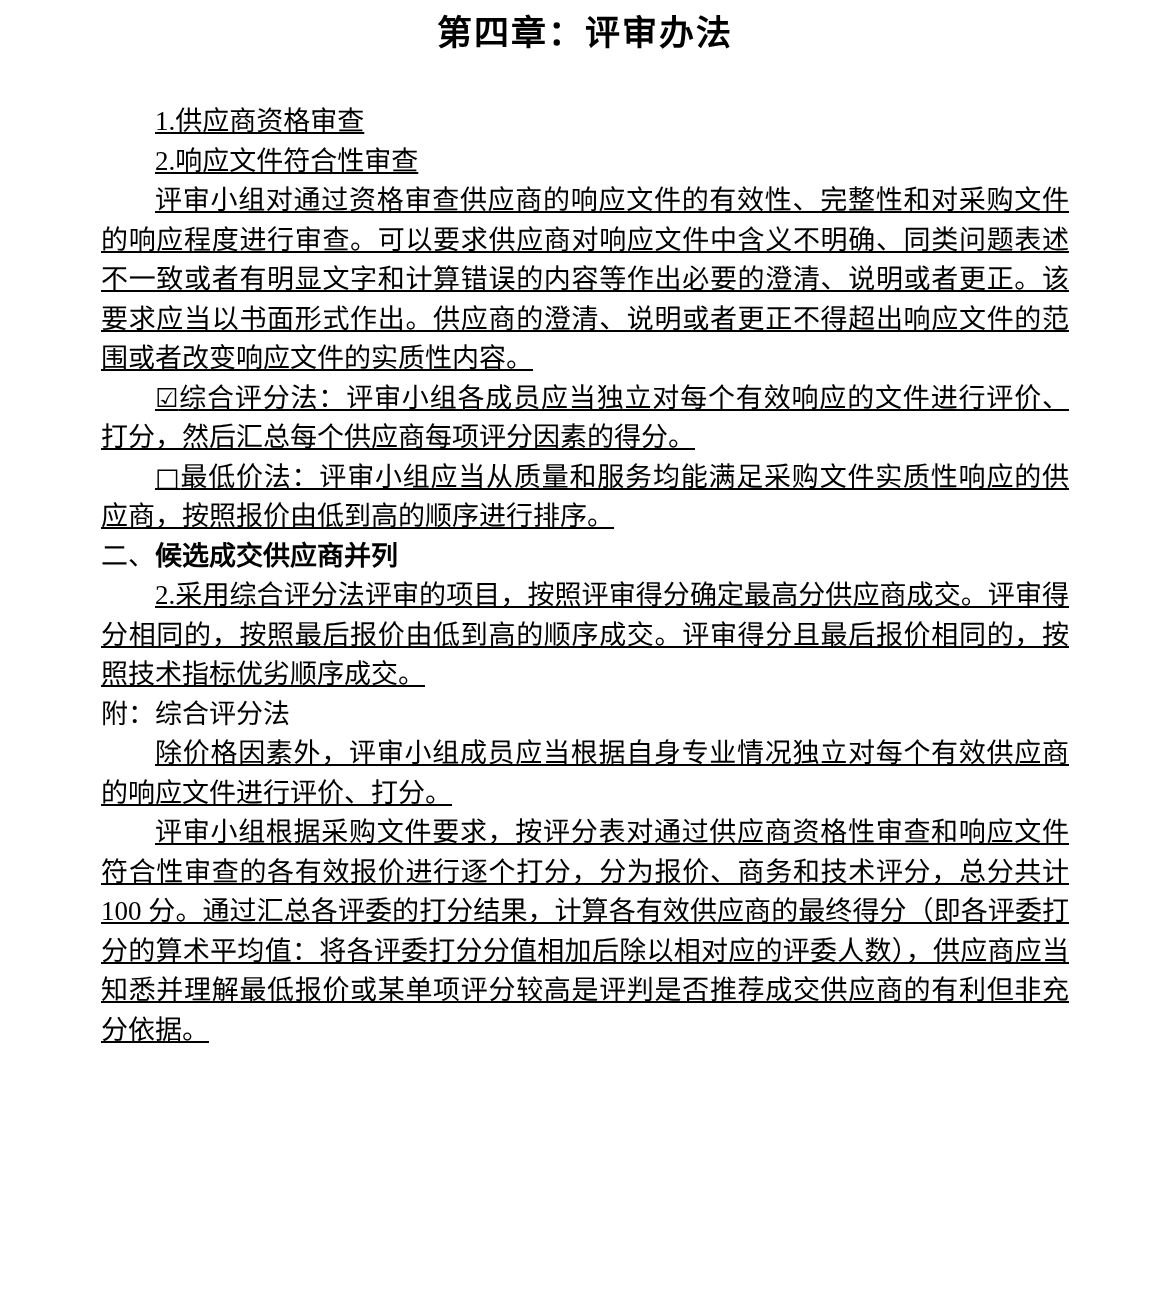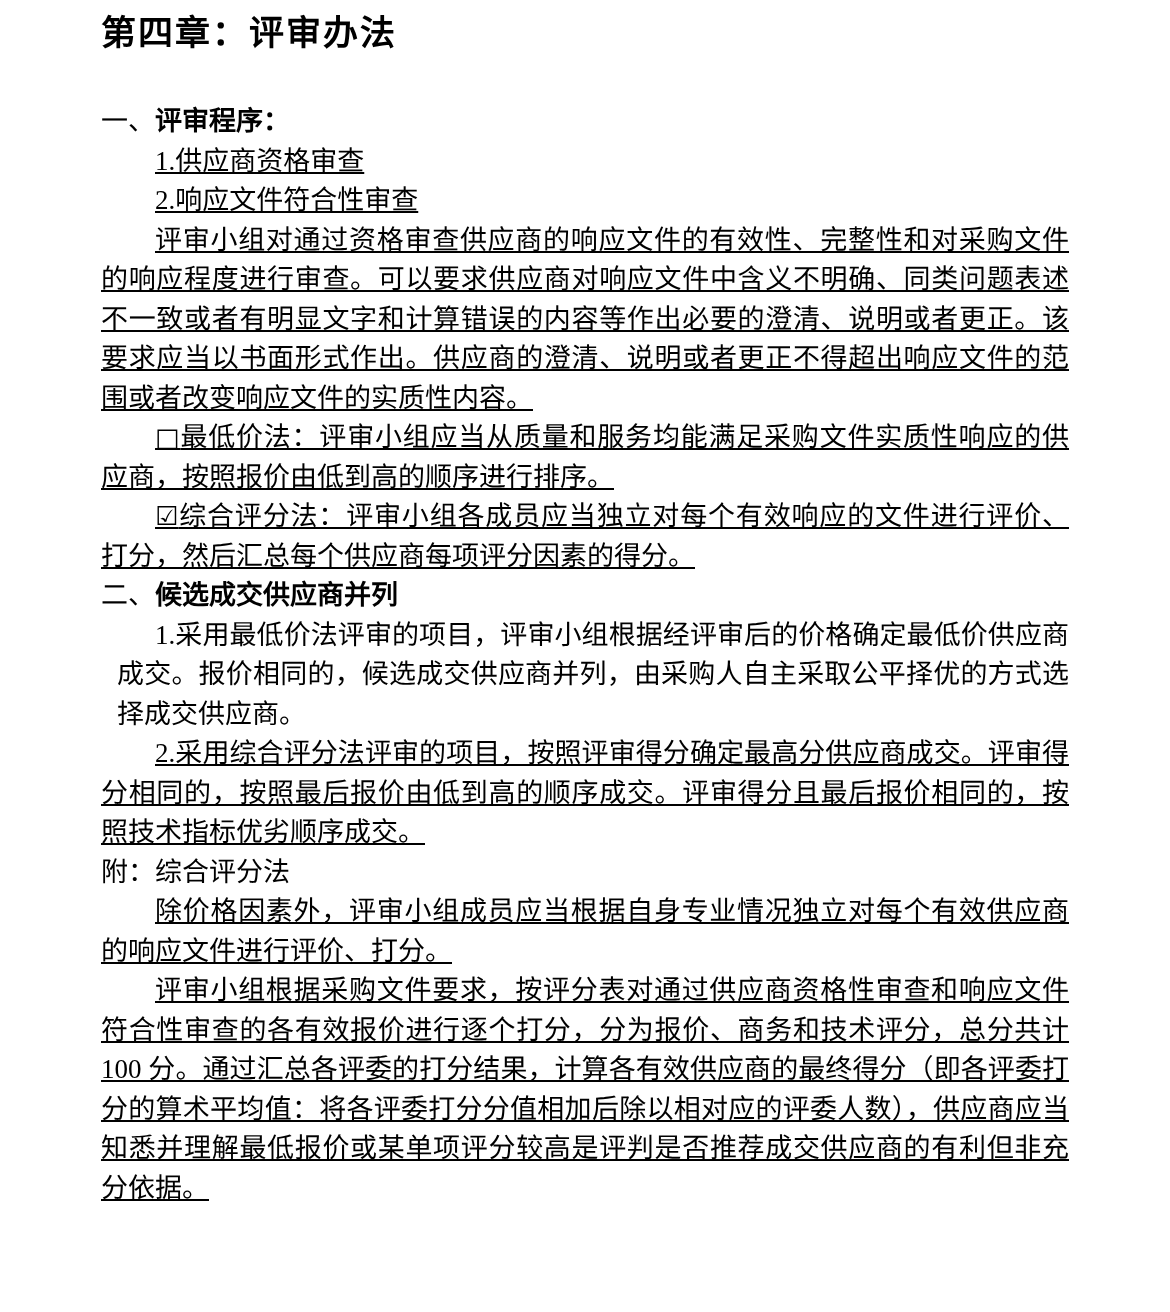--- a/index.html
+++ b/index.html
@@ -15,20 +15,21 @@
     font-family: "Liberation Serif", "DejaVu Serif", serif;
   }
   .page {
     box-sizing: border-box;
     width: 1170px;
     height: 1312px;
     padding: 12px 101px 0 101px;
   }
   .chapter-title {
     margin: 0 0 46px 0;
+    text-align: center;
     font-size: 35px;
     line-height: 44px;
     font-weight: bold;
     letter-spacing: 2px;
   }
   p {
     margin: 0;
     font-size: 27px;
     line-height: 39.5px;
     text-align: justify;
@@ -57,38 +58,36 @@
     font-size: 26px;
   }
 </style>
 </head>
 <body>
 
 <div class="page">
 
   <h1 class="chapter-title">第四章：评审办法</h1>
 
-  <p class="heading"><span class="hnum">一、</span><span class="hlabel">评审程序：</span></p>
 
   <p class="indent">1.供应商资格审查</p>
 
 
   <p class="indent">2.响应文件符合性审查</p>
 
   <p class="indent">评审小组对通过资格审查供应商的响应文件的有效性、完整性和对采购文件的响应程度进行审查。可以要求供应商对响应文件中含义不明确、同类问题表述不一致或者有明显文字和计算错误的内容等作出必要的澄清、说明或者更正。该要求应当以书面形式作出。供应商的澄清、说明或者更正不得超出响应文件的范围或者改变响应文件的实质性内容。</p>
 
 
 
+  <p class="indent"><span class="checkbox">☑</span><span>综合评分法：评审小组各成员应当独立对每个有效响应的文件进行评价、打分，然后汇总每个供应商每项评分因素的得分。</span></p>
+
   <p class="indent"><span class="checkbox">□</span><span>最低价法：评审小组应当从质量和服务均能满足采购文件实质性响应的供应商，按照报价由低到高的顺序进行排序。</span></p>
-
-  <p class="indent"><span class="checkbox">☑</span><span>综合评分法：评审小组各成员应当独立对每个有效响应的文件进行评价、打分，然后汇总每个供应商每项评分因素的得分。</span></p>
 
   <p class="heading"><span class="hnum">二、</span><span class="hlabel">候选成交供应商并列</span></p>
 
-  <p class="hang">1.采用最低价法评审的项目，评审小组根据经评审后的价格确定最低价供应商成交。报价相同的，候选成交供应商并列，由采购人自主采取公平择优的方式选择成交供应商。</p>
 
   <p class="indent">2.采用综合评分法评审的项目，按照评审得分确定最高分供应商成交。评审得分相同的，按照最后报价由低到高的顺序成交。评审得分且最后报价相同的，按照技术指标优劣顺序成交。</p>
 
   <p class="plain">附：综合评分法</p>
 
   <p class="indent">除价格因素外，评审小组成员应当根据自身专业情况独立对每个有效供应商的响应文件进行评价、打分。</p>
 
   <p class="indent">评审小组根据采购文件要求，按评分表对通过供应商资格性审查和响应文件符合性审查的各有效报价进行逐个打分，分为报价、商务和技术评分，总分共计 100 分。通过汇总各评委的打分结果，计算各有效供应商的最终得分（即各评委打分的算术平均值：将各评委打分分值相加后除以相对应的评委人数），供应商应当知悉并理解最低报价或某单项评分较高是评判是否推荐成交供应商的有利但非充分依据。</p>
 
 </div>

